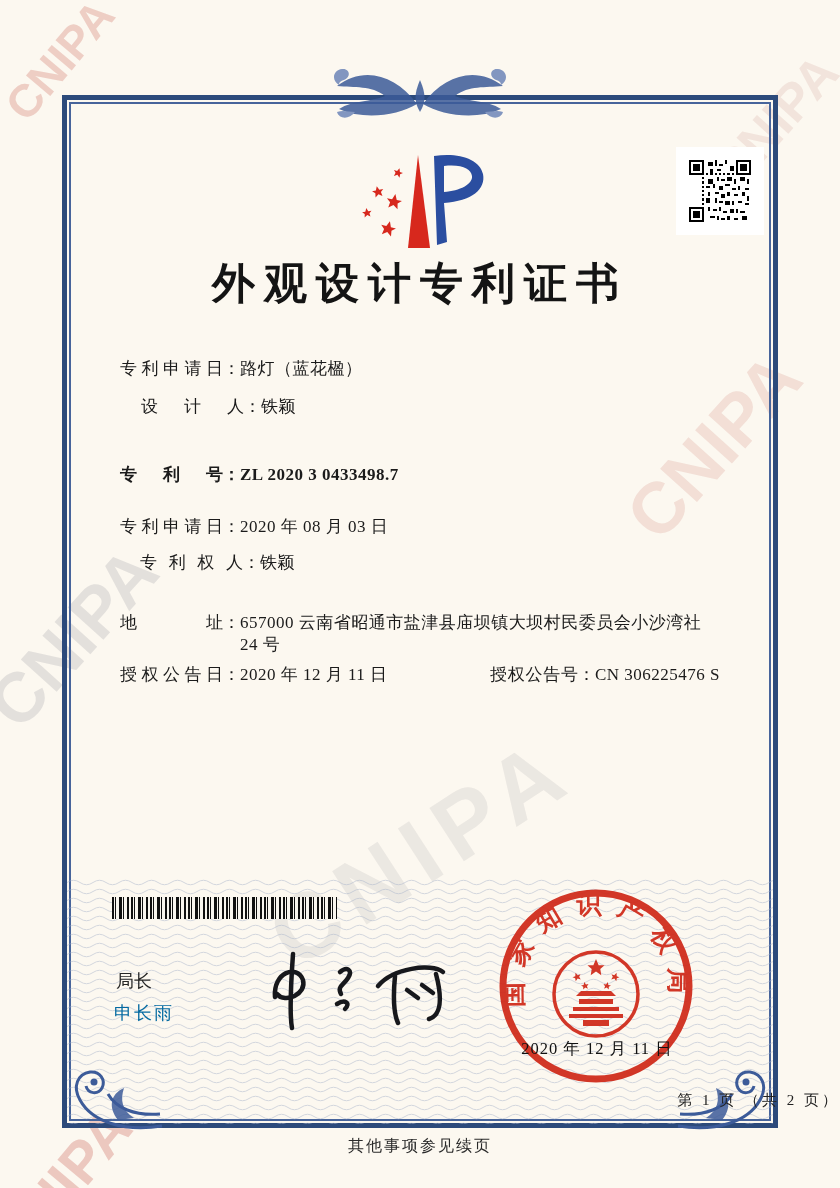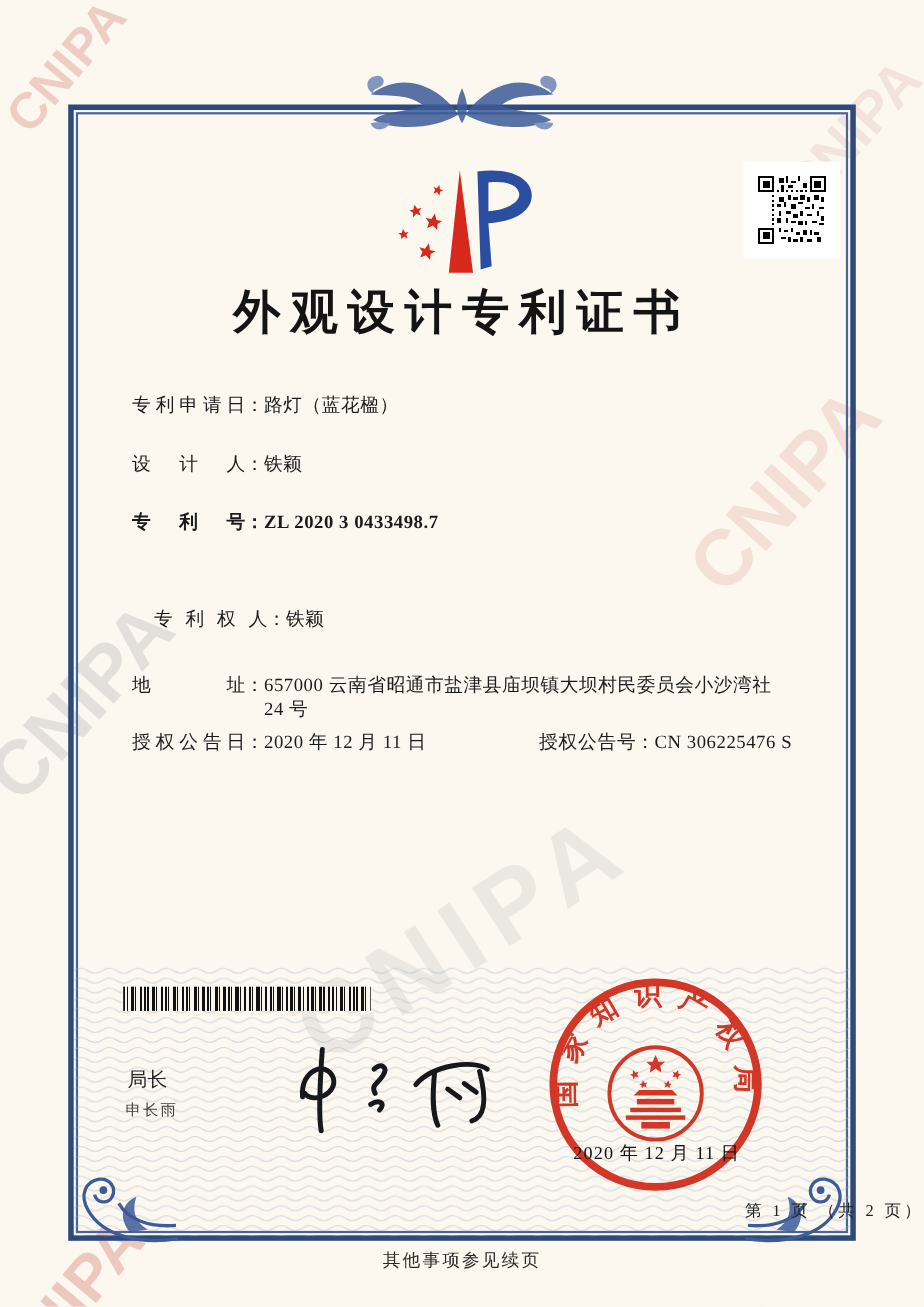--- a/index.html
+++ b/index.html
@@ -37,21 +37,21 @@
     background:repeating-linear-gradient(90deg,
       #101010 0 2px,#f8f5ee 2px 3px,
       #101010 3px 4px,#f8f5ee 4px 7px,
       #101010 7px 10px,#f8f5ee 10px 11px,
       #101010 11px 12px,#f8f5ee 12px 15px,
       #101010 15px 17px,#f8f5ee 17px 19px);}
   
   .cm-title{position:absolute;left:116px;top:969px;font-family:"Liberation Sans",sans-serif;
             font-size:18px;color:#252525;z-index:3;}
   .cm-name{position:absolute;left:114px;top:1001px;font-family:"Liberation Sans",sans-serif;
-           font-size:14px;letter-spacing:2px;color:#404040;z-index:3;}
+           font-size:18px;letter-spacing:2px;color:#0369a1;z-index:3;}
   .sig{position:absolute;left:245px;top:942px;z-index:4;}
   
   .seal{position:absolute;left:496px;top:886px;z-index:4;opacity:0.92;}
   .seal-date{position:absolute;left:512px;top:1038px;width:170px;text-align:center;
              font-size:16.5px;letter-spacing:1px;color:#111;z-index:5;}
   
   .pagefoot{position:absolute;left:0;top:1091px;width:840px;text-align:right;
             font-size:15px;letter-spacing:3px;color:#222;z-index:3;}
   .note{position:absolute;left:0;top:1136px;width:840px;text-align:center;
         font-size:16px;letter-spacing:2px;color:#2a2a2a;z-index:3;}
@@ -151,25 +151,28 @@
          M8,18h2v2h-2z M12,18h1v2h-1z M14,19h2v1h-2z M17,19h2v2h-2z M20,19h1v2h-1z M23,19h2v1h-2z M26,20h2v1h-2z
          M9,22h1v2h-1z M11,23h2v1h-2z M14,22h1v2h-1z M16,24h2v1h-2z M19,23h2v2h-2z M22,23h1v2h-1z M24,24h2v1h-2z
          M10,26h2v1h-2z M13,26h1v2h-1z M15,27h2v1h-2z M18,26h1v2h-1z M21,27h2v1h-2z M25,26h2v2h-2z"></path>
   </svg>
 
   <div class="title">外观设计专利证书</div>
 
   <div class="frow" style="top:358px;">
     <span class="flabel">专利申请日</span><span class="colon">：</span><span class="fval">路灯（蓝花楹）</span>
   </div>
-  <div class="frow" style="top:411px;">
+  <div class="frow" style="top:396px;margin-left:21px;">
     <span class="flabel">设计人</span><span class="colon">：</span><span class="fval">铁颖</span>
   </div>
   <div class="frow" style="top:464px;font-weight:bold;">
     <span class="flabel">专利号</span><span class="colon">：</span><span class="fval">ZL 2020 3 0433498.7</span>
+  </div>
+  <div class="frow" style="top:516px;">
+    <span class="flabel">专利申请日</span><span class="colon">：</span><span class="fval">2020 年 08 月 03 日</span>
   </div>
   <div class="frow" style="top:552px;margin-left:20px;">
     <span class="flabel">专利权人</span><span class="colon">：</span><span class="fval">铁颖</span>
   </div>
   <div class="frow" style="top:612px;">
     <span class="flabel">地址</span><span class="colon">：</span><span class="fval wrap">657000 云南省昭通市盐津县庙坝镇大坝村民委员会小沙湾社 24 号</span>
   </div>
   <div class="frow" style="top:664px;">
     <span class="flabel">授权公告日</span><span class="colon">：</span><span class="fval">2020 年 12 月 11 日</span>
   </div>

